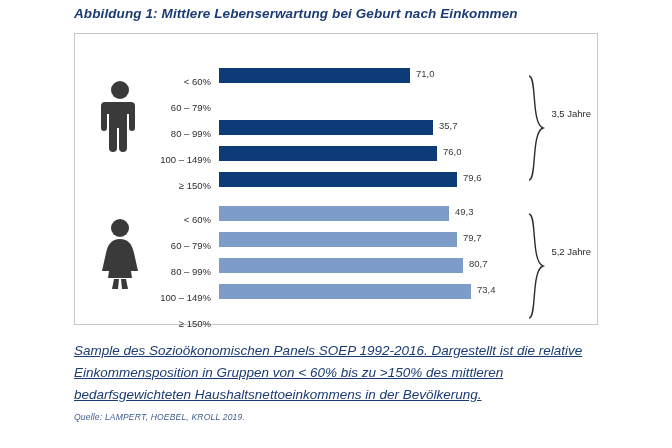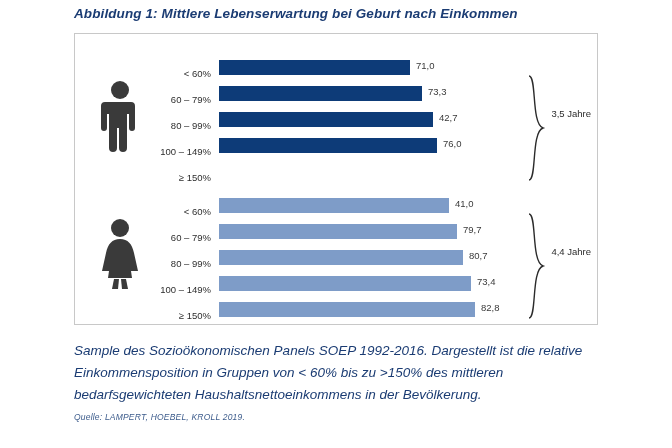--- a/index.html
+++ b/index.html
@@ -53,21 +53,21 @@
     left: 22px;
     top: 32px;
     width: 46px;
     height: 72px;
   }
   .person svg { display: block; }
 
   .rows {
     position: absolute;
     left: 74px;
-    top: 12px;
+    top: 20px;
     width: 420px;
   }
   .row {
     position: relative;
     height: 26px;
     display: flex;
     align-items: center;
   }
   .cat-label {
     width: 62px;
@@ -122,20 +122,21 @@
 
   .caption {
     position: absolute;
     left: 74px;
     top: 340px;
     width: 530px;
     font-size: 13.5px;
     font-style: italic;
     color: #1b3c73;
     line-height: 1.62;
+    text-decoration: underline;
   }
   .source {
     position: absolute;
     left: 74px;
     top: 412px;
     font-size: 8.5px;
     font-style: italic;
     color: #3d5c8c;
     letter-spacing: 0.2px;
   }
@@ -160,41 +161,41 @@
       <div class="rows">
         <div class="row">
           <div class="cat-label">&lt; 60%</div>
           <div class="bar-wrap">
             <div class="bar" style="width:191px"></div>
             <div class="bar-value">71,0</div>
           </div>
         </div>
         <div class="row">
           <div class="cat-label">60 – 79%</div>
-          <div class="bar-wrap">
-            <div class="bar" style="width:203px"></div>
-            <div class="bar-value">73,3</div>
-          </div>
         </div>
         <div class="row">
           <div class="cat-label">80 – 99%</div>
           <div class="bar-wrap">
             <div class="bar" style="width:214px"></div>
-            <div class="bar-value">42,7</div>
+            <div class="bar-value">35,7</div>
           </div>
         </div>
         <div class="row">
           <div class="cat-label">100 – 149%</div>
           <div class="bar-wrap">
             <div class="bar" style="width:218px"></div>
             <div class="bar-value">76,0</div>
           </div>
         </div>
         <div class="row">
           <div class="cat-label">≥ 150%</div>
+          <div class="bar-wrap">
+            <div class="bar" style="width:238px"></div>
+            <div class="bar-value">79,6</div>
+          </div>
         </div>
       </div>
 
       <div class="brace male">
         <svg width="26" height="108" viewBox="0 0 26 108">
           <path d="M4 2 C12 2 6 50 18 54 C6 58 12 106 4 106" fill="none" stroke="#2b2b2b" stroke-width="1.4"></path>
         </svg>
       </div>
     </div>
 
@@ -206,21 +207,21 @@
           <path d="M17 61 l-2 10 h6 l1 -10 z" fill="#3a3a3a"></path>
           <path d="M29 61 l2 10 h-6 l-1 -10 z" fill="#3a3a3a"></path>
         </svg>
       </div>
 
       <div class="rows">
         <div class="row">
           <div class="cat-label">&lt; 60%</div>
           <div class="bar-wrap">
             <div class="bar" style="width:230px"></div>
-            <div class="bar-value">41,0</div>
+            <div class="bar-value">49,3</div>
           </div>
         </div>
         <div class="row">
           <div class="cat-label">60 – 79%</div>
           <div class="bar-wrap">
             <div class="bar" style="width:238px"></div>
             <div class="bar-value">79,7</div>
           </div>
         </div>
         <div class="row">
@@ -232,35 +233,31 @@
         </div>
         <div class="row">
           <div class="cat-label">100 – 149%</div>
           <div class="bar-wrap">
             <div class="bar" style="width:252px"></div>
             <div class="bar-value">73,4</div>
           </div>
         </div>
         <div class="row">
           <div class="cat-label">≥ 150%</div>
-          <div class="bar-wrap">
-            <div class="bar" style="width:256px"></div>
-            <div class="bar-value">82,8</div>
-          </div>
         </div>
       </div>
 
       <div class="brace female">
         <svg width="26" height="108" viewBox="0 0 26 108">
           <path d="M4 2 C12 2 6 50 18 54 C6 58 12 106 4 106" fill="none" stroke="#2b2b2b" stroke-width="1.4"></path>
         </svg>
       </div>
     </div>
 
     <div class="brace-label male">3,5 Jahre</div>
-    <div class="brace-label female">4,4 Jahre</div>
+    <div class="brace-label female">5,2 Jahre</div>
 
   </div>
 
   <div class="caption">Sample des Sozioökonomischen Panels SOEP 1992-2016. Dargestellt ist die relative Einkommensposition in Gruppen von &lt; 60% bis zu &gt;150% des mittleren bedarfsgewichteten Haushaltsnettoeinkommens in der Bevölkerung.</div>
   <div class="source">Quelle: LAMPERT, HOEBEL, KROLL 2019.</div>
 
 </div>
 
 </body></html>

